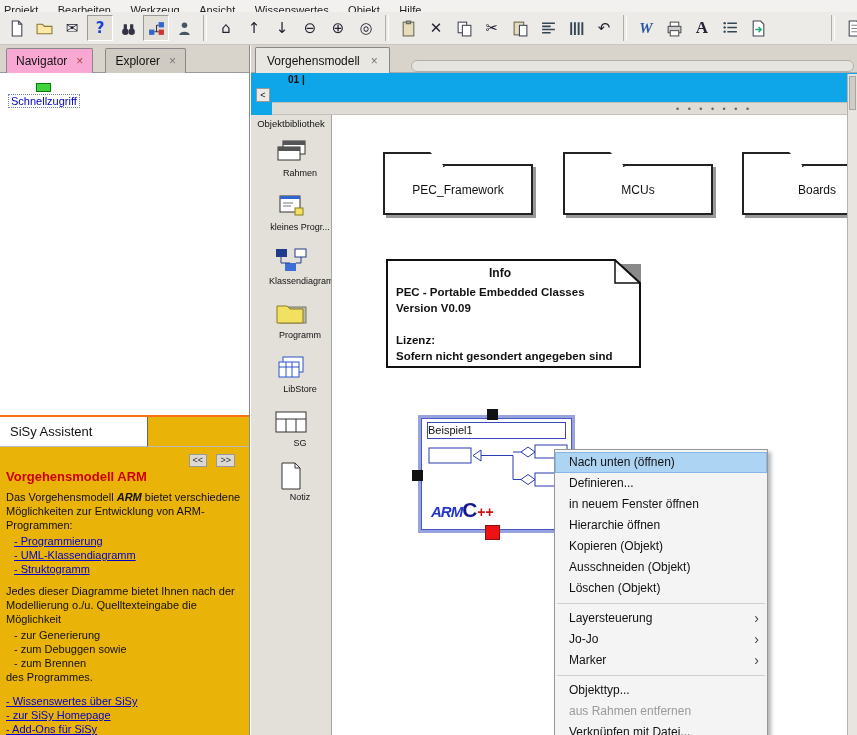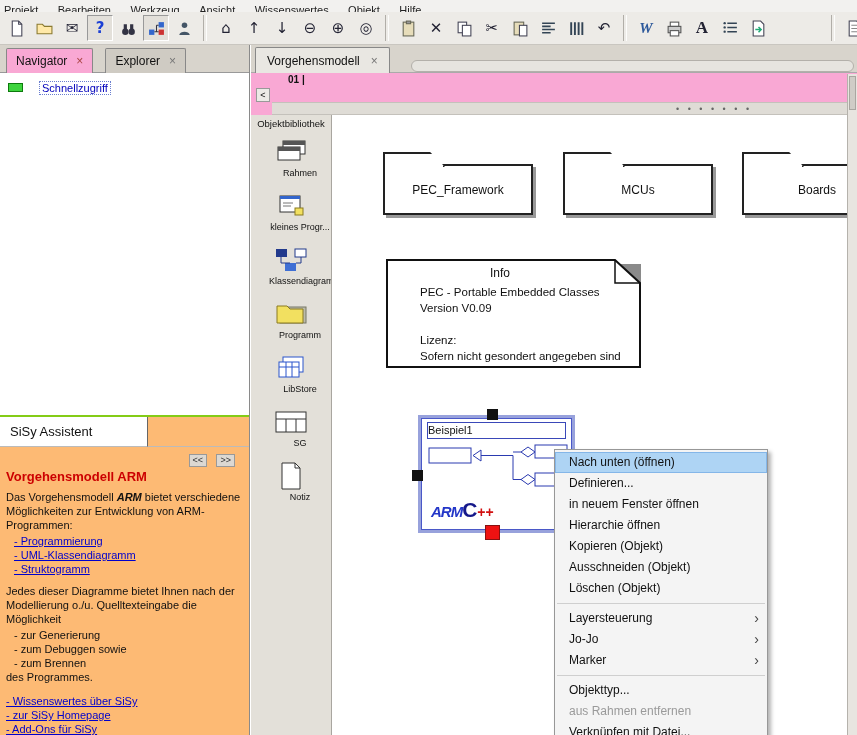--- a/index.html
+++ b/index.html
@@ -29,44 +29,44 @@
 
   
   .left{position:absolute;left:0;top:45px;width:250px;bottom:0;border-right:1px solid #8a8a8a;background:#fff;}
   .ltabs{height:28px;background:#d8d4cc;padding:3px 6px 0;display:flex;gap:12px;border-bottom:1px solid #999;}
   .tab{height:25px;padding:0 9px;display:flex;align-items:center;gap:9px;font-size:12px;
        border:1px solid #888;border-bottom:none;border-radius:2px 2px 0 0;background:#cfcbc3;}
   .tab.active{background:#f9a8d4;}
   .tclose{font-size:12px;line-height:12px;color:#777;}
   .tclose.red{color:#a44;}
   .tree{position:absolute;top:28px;left:0;right:0;bottom:320px;background:#fff;padding:5px 8px;}
-  .titem{display:inline-flex;align-items:center;gap:16px;}
+  .titem{display:inline-flex;align-items:center;gap:2px;flex-direction:column;}
   .gicon{width:15px;height:9px;background:#3ed43e;border:1px solid #0d7a0d;}
   .tlabel{font-size:11px;color:#0000bb;border:1px dotted #6a7fd0;padding:0 2px;}
 
   
-  .assist{position:absolute;left:0;right:0;bottom:0;height:320px;border-top:2px solid #84cc16;background:#fdba74;}
+  .assist{position:absolute;left:0;right:0;bottom:0;height:320px;border-top:2px solid #f97316;background:#eab308;}
   .arow{height:30px;display:flex;}
   .assist-tab{width:148px;border-right:1px solid #666;border-bottom:1px solid #bbb;display:flex;
               align-items:center;padding-left:10px;font-size:13px;background:#fff;}
   .arow-rest{flex:1;border-bottom:1px solid #bbb;}
   .anav{height:18px;text-align:right;padding:2px 14px 0 0;}
   .abtn{display:inline-block;font-size:9px;line-height:11px;padding:0 3px;background:#dcd8d2;
         border:1px solid #999;margin-left:5px;color:#333;}
   .abody{padding:3px 6px;font-size:11px;line-height:14px;}
   .atitle{color:#cc0000;font-weight:bold;font-size:13px;margin:2px 0 6px;}
   .apara{margin-bottom:2px;}
   .apara .em{font-weight:bold;font-style:italic;}
   .alink{color:#0000cc;text-decoration:underline;margin-left:8px;}
   .abullet{margin-left:8px;}
   .agap{height:8px;}
   .alink2{color:#0000cc;text-decoration:underline;}
 
   
-  .main{position:absolute;left:251px;top:45px;right:0;bottom:0;background:#f9a8d4;}
+  .main{position:absolute;left:251px;top:45px;right:0;bottom:0;background:#0ea5e9;}
   .mtabbar{position:relative;height:28px;background:#d8d4cc;border-bottom:1px solid #aaa;}
   .mtab{position:absolute;left:4px;top:2px;height:26px;padding:0 11px;display:flex;align-items:center;gap:11px;
         font-size:12px;border:1px solid #888;border-bottom:none;border-radius:2px 2px 0 0;background:#e9e7e2;}
   .mscroller{position:absolute;left:160px;right:3px;top:15px;height:12px;background:#e6e4df;
              border:1px solid #b3b0aa;border-radius:6px;}
   .ruler{position:absolute;left:5px;top:29px;font-size:10px;font-weight:bold;padding-left:32px;}
   .hleft{position:absolute;left:5px;top:43px;width:14px;height:14px;font-size:9px;line-height:12px;
          text-align:center;background:#eceae6;border:1px solid #999;}
   .hband{position:absolute;left:21px;right:0;top:57px;height:13px;background:#dfdcd6;
          border-top:1px solid #c4c1bb;border-bottom:1px solid #c4c1bb;}
@@ -84,23 +84,23 @@
   .ob-label{font-size:9px;white-space:nowrap;overflow:hidden;margin-left:18px;}
 
   
   .canvas{flex:1;position:relative;background:#fff;overflow:hidden;margin-right:10px;}
 
   .folder{position:absolute;width:150px;height:51px;background:#fff;border:2px solid #222;
           box-shadow:3px 3px 0 #999;display:flex;align-items:center;justify-content:center;font-size:12px;}
   .folder::before{content:"";position:absolute;left:-2px;top:-14px;width:58px;height:13px;background:#fff;
           border:2px solid #222;border-bottom:none;clip-path:polygon(0 0,76% 0,100% 100%,0 100%);}
 
-  .note{position:absolute;left:54px;top:144px;width:258px;height:112px;}
+  .note{position:absolute;left:54px;top:144px;width:258px;height:112px;font-weight:bold;}
   .note-title{position:absolute;top:7px;left:0;right:30px;text-align:center;font-size:12px;}
-  .note-line{position:absolute;left:10px;font-size:11.5px;white-space:nowrap;margin-left:24px;}
+  .note-line{position:absolute;left:10px;font-size:11.5px;white-space:nowrap;}
   .nl1{top:27px;} .nl2{top:43px;} .nl3{top:75px;} .nl4{top:91px;}
 
   .elem{position:absolute;left:86px;top:300px;width:157px;height:118px;border:3px solid #98a2dc;background:#fff;}
   .elem-inner{position:absolute;inset:0;border:1px solid #4a58c8;}
   .elem-title{margin:4px 6px 0;height:17px;border:1px solid #3a48b8;text-align:left;
               font-size:11px;line-height:15px;}
   .elem-svg{position:absolute;left:2px;top:24px;}
   .handle{position:absolute;width:11px;height:11px;background:#111;}
   .h-top{left:66px;top:-9px;} .h-left{left:-9px;top:52px;}
   .red-handle{position:absolute;left:64px;bottom:-10px;width:15px;height:15px;background:#ee1212;border:1px solid #881111;}

